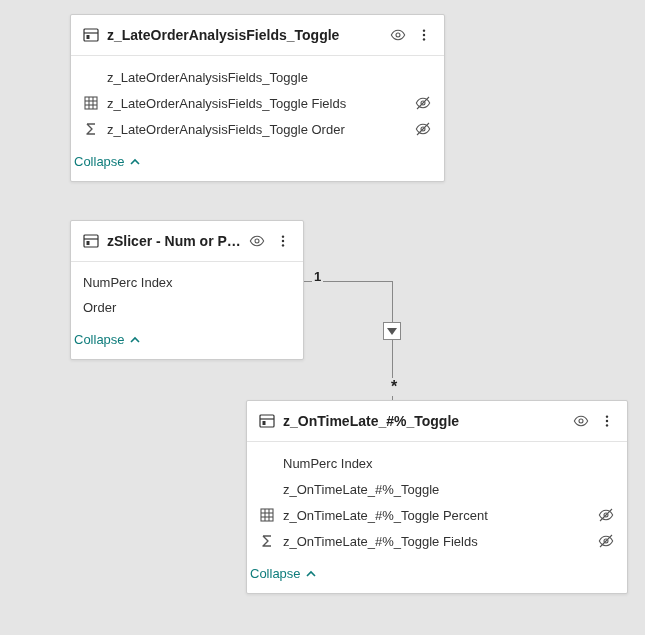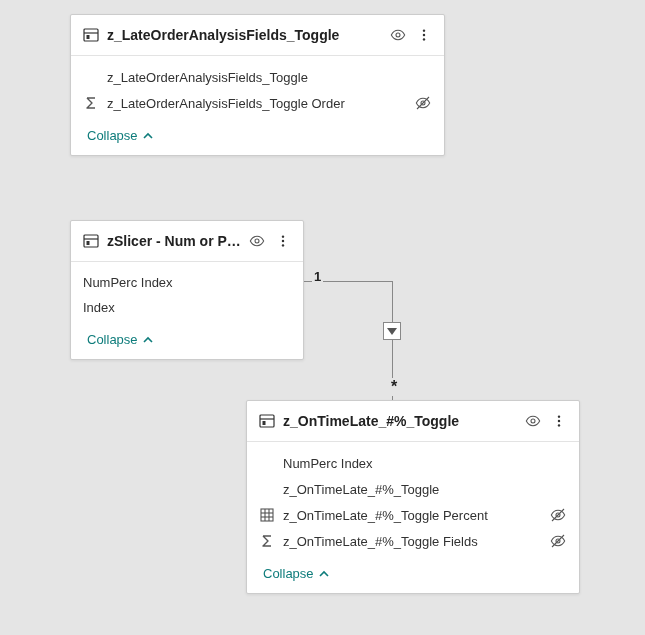--- a/index.html
+++ b/index.html
@@ -82,21 +82,21 @@
       overflow: hidden;
       text-overflow: ellipsis;
     }
     .hidden-eye {
       width: 18px;
       height: 16px;
       margin-left: 6px;
       flex-shrink: 0;
     }
     .card-footer {
-      padding: 8px 12px 12px 16px;
+      padding: 8px 12px 12px 3px;
     }
     .collapse-btn {
       display: inline-flex;
       align-items: center;
       gap: 4px;
       color: #0e7c7b;
       font-size: 13px;
       cursor: pointer;
     }
     .collapse-btn svg { width: 12px; height: 12px; }
@@ -122,21 +122,21 @@
       border: 1px solid #888;
       display: flex;
       align-items: center;
       justify-content: center;
     }
     .rel-arrow svg { width: 10px; height: 10px; fill: #555; }
 
     
     #card1 { left: 70px; top: 14px; width: 375px; }
     #card2 { left: 70px; top: 220px; width: 234px; }
-    #card3 { left: 246px; top: 400px; width: 334px; }
+    #card3 { left: 246px; top: 400px; width: 382px; }
   </style>
 </head>
 <body>
 
 <div class="rel-line" style="left:304px; top:281px; width:88px; height:1px;"></div>
 <div class="rel-line" style="left:392px; top:281px; width:1px; height:119px;"></div>
 <span class="rel-badge" style="left:312px; top:269px;">1</span>
 <div class="rel-arrow" style="left:383px; top:322px;">
   <svg viewBox="0 0 10 10">
       <path d="M0 2 L10 2 L5 9 Z"></path>
@@ -170,20 +170,39 @@
       </span>
     </div>
   </div>
   <div class="card-body">
     <div class="field-row">
       <span class="field-icon blank"></span>
       <span class="field-name">z_LateOrderAnalysisFields_Toggle</span>
     </div>
     <div class="field-row">
       <span class="field-icon">
+        <svg viewBox="0 0 14 14" width="14" height="14" fill="none" stroke="#555" stroke-width="1.1">
+            <rect x="1" y="1" width="12" height="12"></rect>
+            <line x1="1" y1="5" x2="13" y2="5"></line>
+            <line x1="1" y1="9" x2="13" y2="9"></line>
+            <line x1="5" y1="1" x2="5" y2="13"></line>
+            <line x1="9" y1="1" x2="9" y2="13"></line>
+          </svg>
+      </span>
+      <span class="field-name">z_LateOrderAnalysisFields_Toggle Fields</span>
+      <span class="hidden-eye">
+        <svg viewBox="0 0 24 24" width="18" height="16" fill="none" stroke="#555" stroke-width="1.6">
+            <path d="M2 12s3.5-7 10-7 10 7 10 7-3.5 7-10 7S2 12 2 12z"></path>
+            <circle cx="12" cy="12" r="3"></circle>
+            <line x1="3" y1="21" x2="21" y2="3"></line>
+          </svg>
+      </span>
+    </div>
+    <div class="field-row">
+      <span class="field-icon">
         <svg viewBox="0 0 14 14" width="14" height="14" fill="none" stroke="#555" stroke-width="1.4" stroke-linejoin="round">
             <path d="M3 2 H11 M3 2 L8 7 L3 12 H11"></path>
           </svg>
       </span>
       <span class="field-name">z_LateOrderAnalysisFields_Toggle Order</span>
       <span class="hidden-eye">
         <svg viewBox="0 0 24 24" width="18" height="16" fill="none" stroke="#555" stroke-width="1.6">
             <path d="M2 12s3.5-7 10-7 10 7 10 7-3.5 7-10 7S2 12 2 12z"></path>
             <circle cx="12" cy="12" r="3"></circle>
             <line x1="3" y1="21" x2="21" y2="3"></line>
@@ -225,21 +244,21 @@
             <circle cx="8" cy="13" r="1.4"></circle>
           </svg>
       </span>
     </div>
   </div>
   <div class="card-body">
     <div class="field-row">
       <span class="field-name">NumPerc Index</span>
     </div>
     <div class="field-row">
-      <span class="field-name">Index</span>
+      <span class="field-name">Order</span>
     </div>
   </div>
   <div class="card-footer">
     <span class="collapse-btn">
       <span>Collapse</span>
       <svg viewBox="0 0 12 12" fill="none" stroke="#0e7c7b" stroke-width="1.6">
           <path d="M2 8 L6 4 L10 8"></path>
         </svg>
     </span>
   </div>

